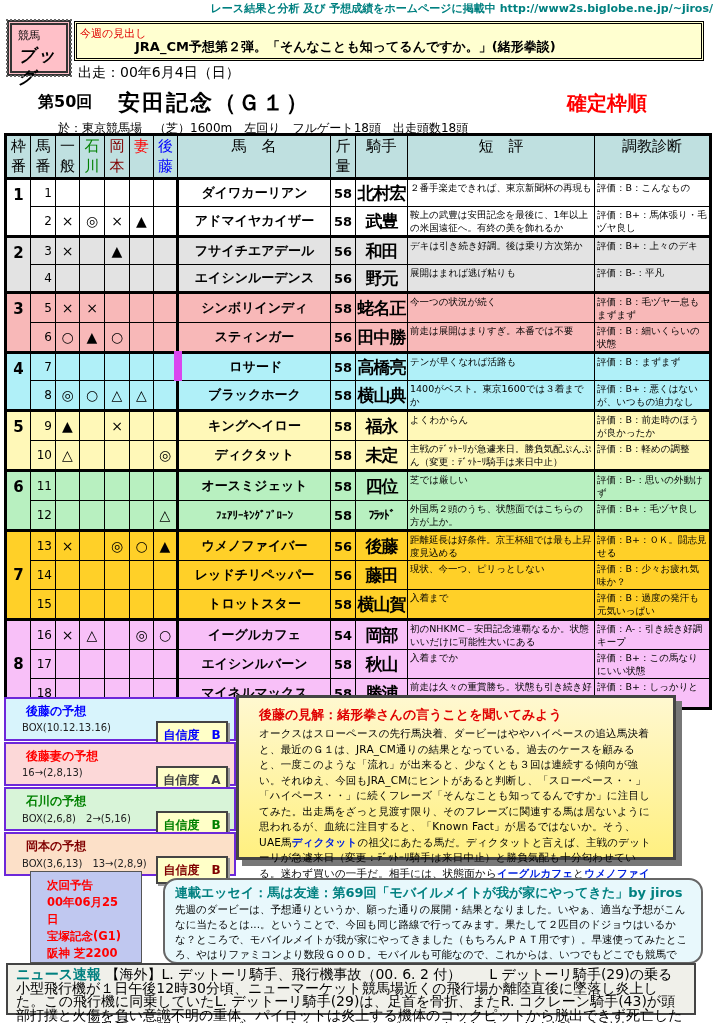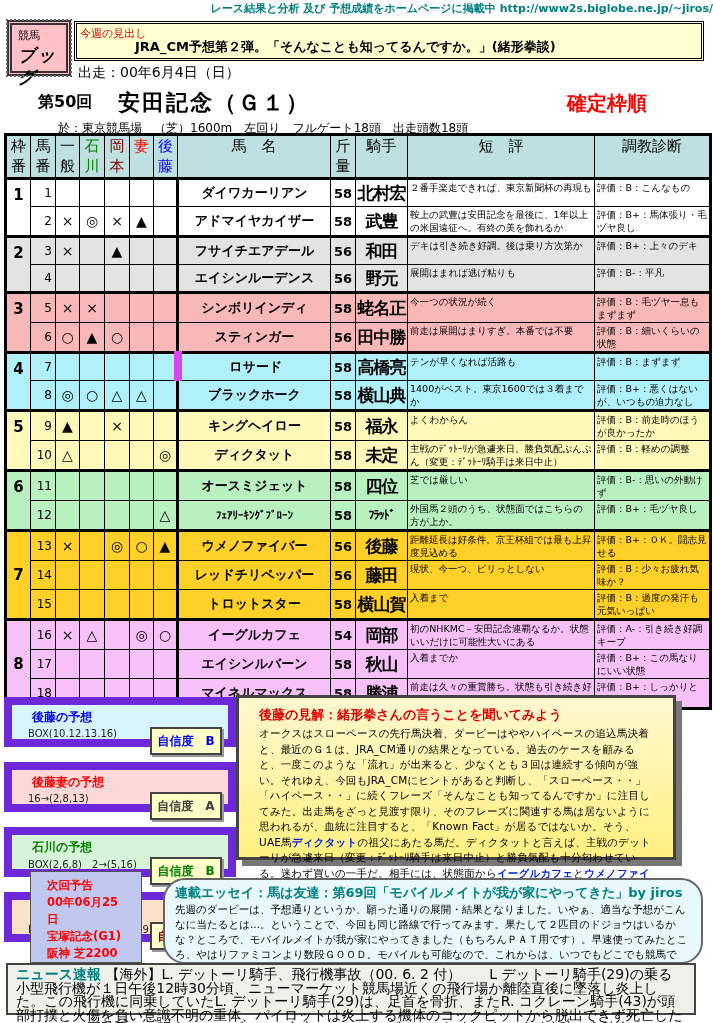--- a/index.html
+++ b/index.html
@@ -33,30 +33,30 @@
   .sep-top td { border-top: 3px solid #000 !important; }
   .f1 td { background: #ffffff; }
   .f2 td { background: #e3e3e3; }
   .f3 td { background: #f8b8b8; }
   .f4 td { background: #b0f0f8; }
   .f5 td { background: #fff8b8; }
   .f6 td { background: #b8f0c0; }
   .f7 td { background: #ffd028; }
   .f8 td { background: #f8c0f8; }
   .preds { left: 4px; top: 697px; width: 232px; }
-  .pred { position: relative; height: 50px; margin-bottom: 15px; border: 8px solid #6d28d9; }
+  .pred { position: relative; height: 44px; margin-bottom: 1px; border: 2px solid #6d28d9; }
   .pred .title { position: absolute; left: 20px; top: 4px; font-size: 12px; font-weight: bold; }
   .pred .body { position: absolute; left: 16px; top: 23px; font-size: 10px; color: #222; }
   .pred .conf { position: absolute; right: 6px; top: 22px; width: 72px; height: 28px; background: #ffffc8; border: 2px solid #444; font-size: 12px; text-align: center; line-height: 24px; box-shadow: 2px 2px 0 #999; font-weight: bold; }
   .view { left: 236px; top: 695px; width: 440px; height: 165px; background: linear-gradient(#fff8d0, #fff080); border: 3px solid #444; box-shadow: 6px 6px 0 #777; padding: 8px 20px; }
   .view .vt { color: #e00000; font-size: 13px; font-weight: bold; margin-bottom: 2px; }
   .view .vb { font-size: 10.5px; line-height: 15.5px; letter-spacing: 0.2px; }
   .view .hl { color: #0020e0; font-weight: bold; }
   .next { left: 30px; top: 871px; width: 112px; height: 92px; background: #c0c8f0; border: 1px solid #555; color: #ff0000; font-weight: bold; font-size: 11.5px; line-height: 17px; padding: 5px 16px; }
-  .essay { left: 163px; top: 878px; width: 540px; height: 86px; background: #e8f8fc; border: 2px solid #666; border-radius: 22px; padding: 4px 10px; }
+  .essay { left: 163px; top: 878px; width: 540px; height: 86px; background: #e8f8fc; border: 2px solid #666; border-radius: 14px; padding: 4px 10px; }
   .essay .et { color: #008080; font-weight: bold; font-size: 13px; }
   .essay .eb { font-size: 10.5px; line-height: 15px; }
   .news { left: 6px; top: 963px; width: 690px; height: 52px; background: #f0f0ea; border: 2px solid #444; padding: 3px 8px; font-size: 14px; line-height: 13.5px; }
   .news .nt { color: #008080; font-weight: bold; }
 </style>
 </head>
 <body>
 
 <div class="abs banner">レース結果と分析 及び 予想成績をホームページに掲載中 http://www2s.biglobe.ne.jp/~jiros/</div>
 

